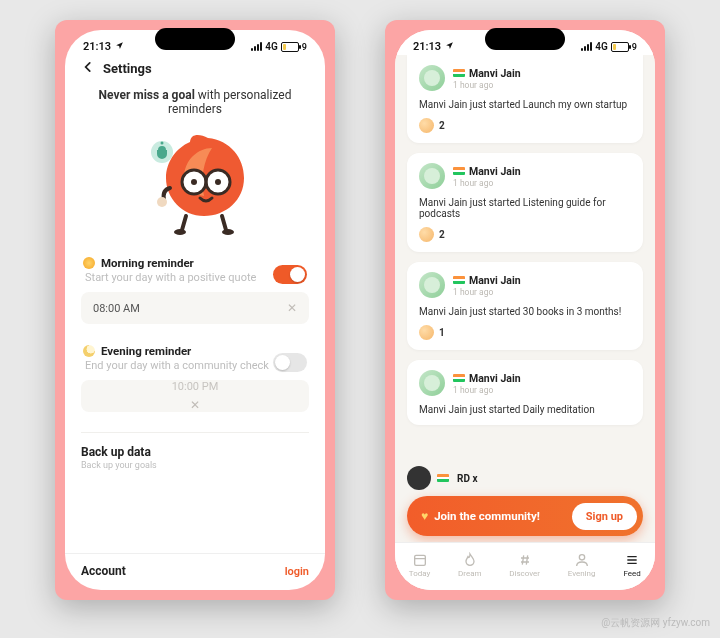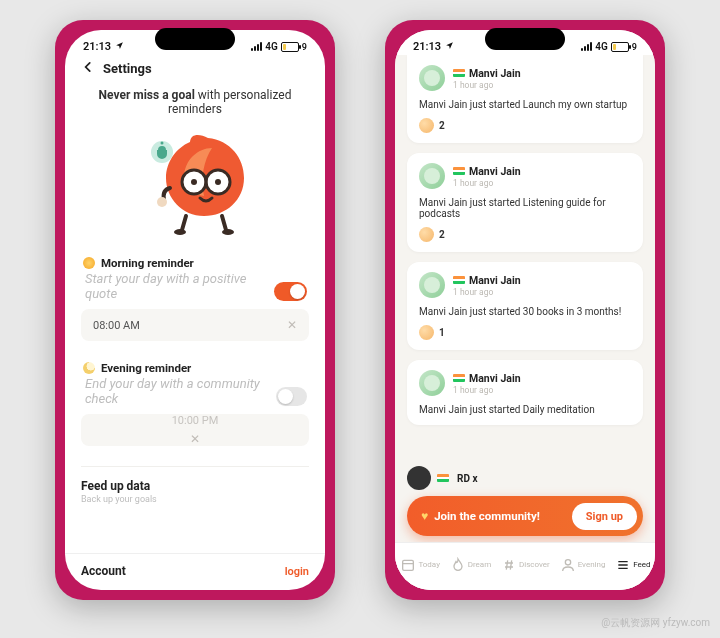--- a/index.html
+++ b/index.html
@@ -1,19 +1,19 @@
 <!DOCTYPE html>
 <html><head>
 <meta charset="utf-8">
 <style>
   * { box-sizing: border-box; margin: 0; padding: 0; font-family: -apple-system, BlinkMacSystemFont, "Segoe UI", Roboto, sans-serif; }
   body { background: #e8e8e8; width: 720px; height: 638px; position: relative; overflow: hidden; }
   .stage { display: flex; gap: 50px; justify-content: center; align-items: flex-start; padding: 20px 0 0; }
   .phone {
-    width: 280px; height: 580px; background: #be185d; border-radius: 28px; padding: 10px;
+    width: 280px; height: 580px; background: #fca5a5; border-radius: 12px; padding: 10px;
     box-shadow: 0 8px 30px rgba(0,0,0,0.25);
     position: relative;
   }
   .screen {
     width: 100%; height: 100%; background: #fff; border-radius: 36px; overflow: hidden; position: relative;
     display: flex; flex-direction: column;
   }
   .notch {
     position: absolute; top: 8px; left: 50%; transform: translateX(-50%);
     width: 80px; height: 22px; background: #000; border-radius: 14px; z-index: 50;
@@ -34,21 +34,21 @@
   .header { display:flex; align-items:center; gap:8px; padding: 4px 16px 8px; }
   .back { font-size: 16px; color:#222; }
   .title { font-size: 13px; font-weight: 700; color:#222; }
   .scroll1 { flex:1; overflow:hidden; padding: 0 16px 6px; }
   .hero-text { text-align:center; font-size: 12px; color:#333; margin-top:2px; }
   .hero-text b{font-weight:700;}
   .mascot-wrap { display:flex; justify-content:center; margin: 10px 0 14px; position:relative; height:110px;}
   .card { background:#fff; border-radius:10px; padding: 0 0 8px; }
   .row { display:flex; align-items:flex-end; justify-content:space-between; padding:6px 2px 0; }
   .row-label { font-size: 11.5px; font-weight:700; color:#222; display:flex; align-items:center; gap:6px;}
-  .sub { font-size:13px; color:#bdbdbd; margin-top:1px; padding-left:2px;font-style:italic;}
+  .sub { font-size:11px; color:#bdbdbd; margin-top:1px; padding-left:2px;}
   .toggle { width:34px; height:19px; border-radius:20px; position:relative; }
   .toggle.on { background:#ef5a28; }
   .toggle.off { background:#e6e6e6; }
   .knob { position:absolute; top:2px; width:15px; height:15px; background:#fff; border-radius:50%; box-shadow:0 1px 2px rgba(0,0,0,0.2);}
   .toggle.on .knob{ right:2px; }
   .toggle.off .knob{ left:2px; }
   .input-pill { margin-top:8px; background:#f7f6f3; border-radius:8px; height:32px; font-size:11px; color:#555; display:flex; align-items:center; justify-content:space-between; padding:0 12px;}
   .input-pill.dim { color:#c7c4c0;flex-direction:column; }
   .x { color:#c0bcb7; font-size:12px; }
   .divider{height:1px;background:#f0efec;margin:12px 0;}
@@ -67,21 +67,21 @@
   .name-line{display:flex;align-items:center;gap:4px;font-size:10.5px;font-weight:700;color:#222;}
   .flag{width:12px;height:8px;background:linear-gradient(#fb923c 33%,#fff 33%,#fff 66%,#22c55e 66%);border-radius:1px;}
   .time{font-size:8.5px;color:#bcb9b3;margin-top:0;}
   .fi-body{font-size:10px;color:#333;margin-top:8px;}
   .react{display:flex;align-items:center;gap:5px;margin-top:8px;font-size:10px;font-weight:700;color:#333;}
   .clap{width:15px;height:15px;border-radius:50%;background:radial-gradient(circle at 35% 35%,#ffdca8,#f5b66a);}
   .cta-bar{position:absolute;left:12px;right:12px;bottom:54px;height:40px;background:linear-gradient(90deg,#f25d2a,#f0722d);border-radius:22px;display:flex;align-items:center;justify-content:space-between;padding:0 6px 0 14px;box-shadow:0 4px 12px rgba(239,90,40,0.4);}
   .cta-text{color:#fff;font-size:11.5px;font-weight:700;display:flex;align-items:center;gap:6px;}
   .cta-btn{background:#fff;color:#ef5a28;font-size:11px;font-weight:700;border-radius:16px;padding:7px 14px;}
   .tabbar{position:absolute;left:0;right:0;bottom:0;height:48px;background:#fff;border-top:1px solid #eee;display:flex;justify-content:space-around;align-items:center;padding-bottom:4px;}
-  .tab{display:flex;flex-direction:row;align-items:center;gap:1px;font-size:8px;color:#bfbcb6;}
+  .tab{display:flex;flex-direction:column;align-items:center;gap:1px;font-size:8px;color:#bfbcb6;}
   .tab.active{color:#222;}
   .tab-ico{width:18px;height:16px;display:flex;align-items:center;justify-content:center;}
   .peek{position:absolute;left:12px;bottom:48px;display:flex;align-items:center;gap:6px;}
   .peek .mini-av{width:24px;height:24px;border-radius:50%;background:#333;}
   .peek .nm{font-size:10px;font-weight:700;color:#222;display:flex;align-items:center;gap:8px;}
   .watermark{position:absolute;right:10px;bottom:8px;font-size:10px;color:#bbb;}
   .sun{width:12px;height:12px;border-radius:50%;background:radial-gradient(circle,#ffd36a,#f5a623);}
   .moon{width:12px;height:12px;border-radius:50%;background:radial-gradient(circle at 65% 35%, #fff5d1 38%, #f4cf6b 40%);}
   .heart{color:#ffd76a;font-size:12px;}
 </style>
@@ -186,21 +186,21 @@
                 <div class="knob"></div>
               </div>
           </div>
           <div class="input-pill dim">
             <span>10:00 PM</span>
             <span class="x">✕</span>
           </div>
         </div>
 
         <div class="divider"></div>
-        <div class="section-title">Feed up data</div>
+        <div class="section-title">Back up data</div>
         <div class="section-sub">Back up your goals</div>
       </div>
 
       <div class="footer-row">
         <span class="footer-label">Account</span>
         <span class="login">login</span>
       </div>
     </div>
   </div>
 

